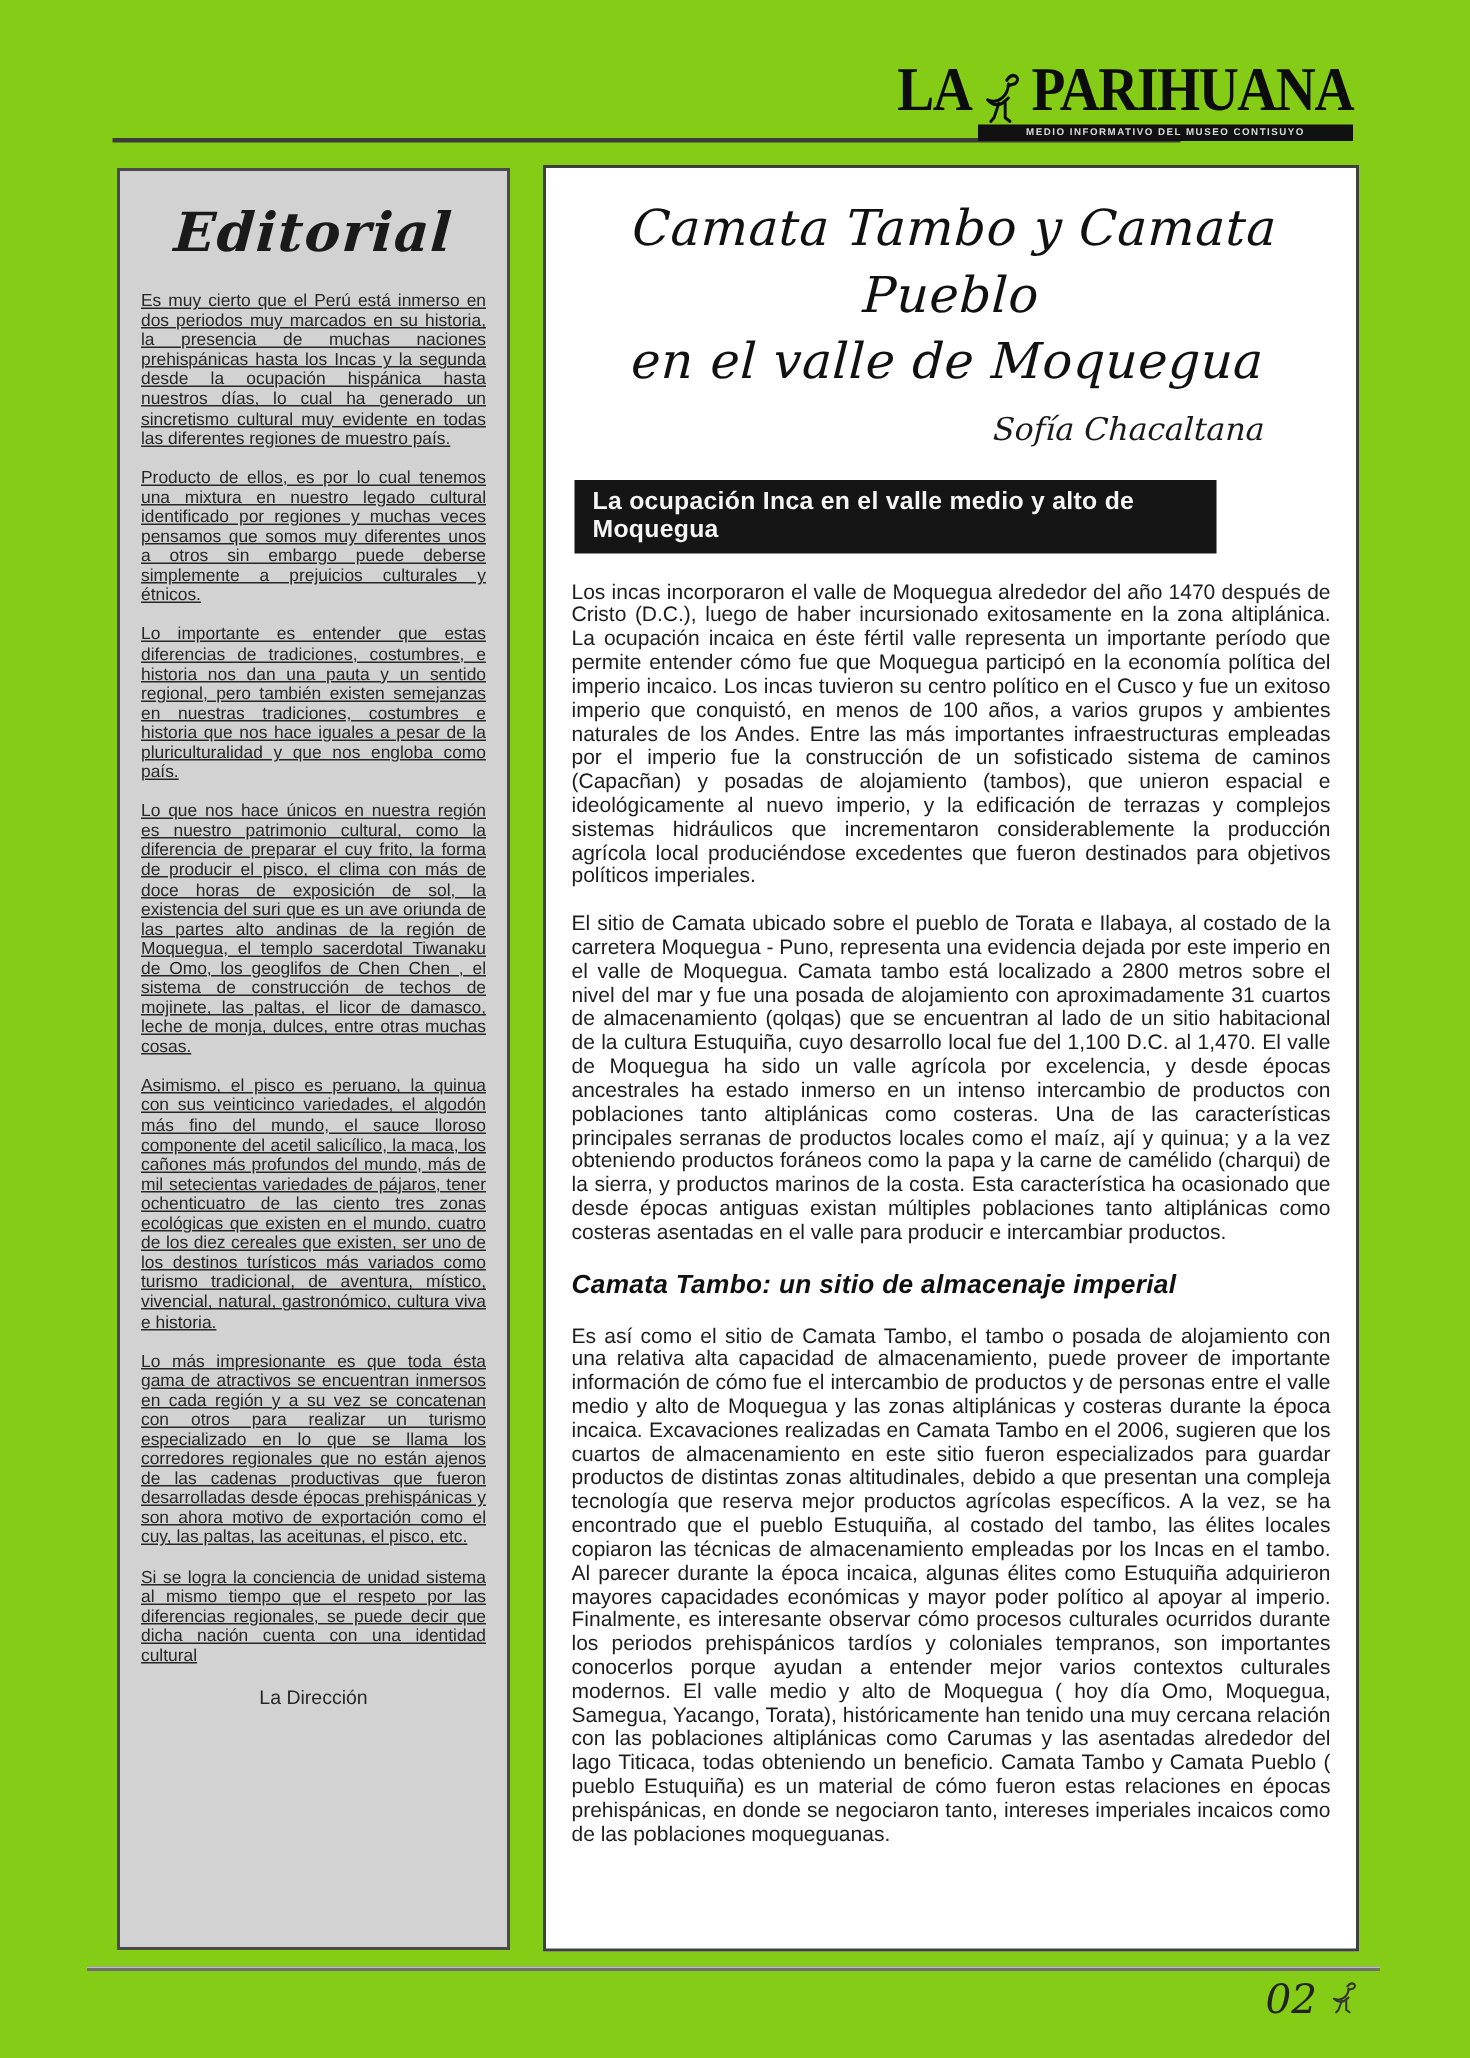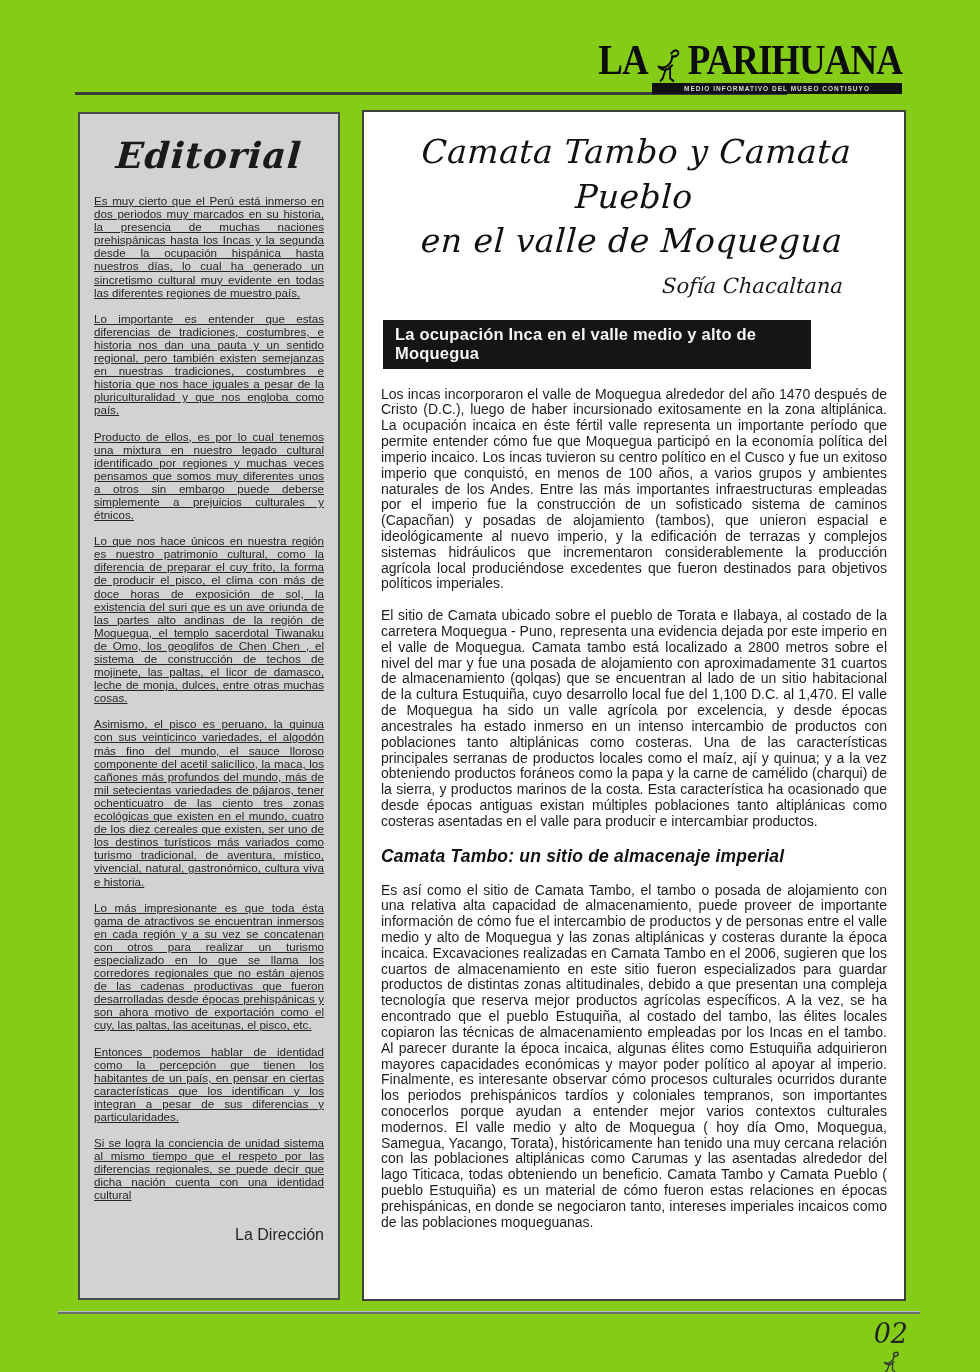--- a/index.html
+++ b/index.html
@@ -44,21 +44,21 @@
     margin:8px 0 18px 0;text-align:center;
     font-family:"DejaVu Serif",serif;font-style:italic;font-weight:bold;
     font-size:36px;color:#1a1a1a;letter-spacing:1px;
     transform:skewX(-4deg);
   }
   .editorial p{
     margin:0 0 13px 0;text-align:justify;
     font-size:11.6px;line-height:1.13;color:#262626;text-decoration:underline;
   }
   .editorial .signature{
-    text-align:right;font-size:16px;margin-top:24px;color:#262626;
+    text-align:center;font-size:13px;margin-top:14px;color:#262626;
   }
   
   .article{
     position:absolute;left:362px;top:110px;width:544px;height:1191px;
     background:#fff;border:2px solid #3f3f3f;box-sizing:border-box;
     padding:14px 17px 10px 17px;
   }
   .article .title{
     text-align:center;
     font-family:"DejaVu Serif",serif;font-style:italic;
@@ -88,21 +88,21 @@
   }
   
   .footer-rule{
     position:absolute;left:58px;top:1311px;width:862px;height:2px;background:#6f6f6f;
     border-top:1px solid #bdbdbd;
   }
   .pagenum{
     position:absolute;top:1318px;right:72px;
     display:flex;align-items:center;gap:6px;
     font-family:"DejaVu Serif",serif;font-style:italic;
-    font-size:27px;color:#222;flex-direction:column;
+    font-size:27px;color:#222;
   }
   .footer-bird{width:24px;height:24px;margin-top:-6px;}
 </style>
 </head>
 <body>
 
 <div class="page">
 
   <div class="header-rule"></div>
   <div class="masthead">
@@ -116,26 +116,25 @@
         </g>
       </svg>
       <span>PARIHUANA</span>
     </div>
     <div class="tagline-bar">MEDIO INFORMATIVO DEL MUSEO CONTISUYO</div>
   </div>
 
   <div class="editorial">
     <h1>Editorial</h1>
     <p>Es muy cierto que el Perú está inmerso en dos periodos muy marcados en su  historia, la presencia de muchas naciones prehispánicas hasta los Incas y la segunda desde la ocupación hispánica hasta nuestros días, lo cual ha generado un sincretismo cultural muy evidente en todas las diferentes  regiones de muestro país.</p>
+    <p>Producto de ellos, es por lo cual tenemos una mixtura en nuestro legado cultural identificado por regiones y muchas veces pensamos que somos muy diferentes unos a otros sin embargo puede deberse simplemente a   prejuicios culturales y étnicos.</p>
     <p>Lo importante es entender que estas diferencias de tradiciones, costumbres, e historia nos dan una pauta y un sentido regional, pero también existen semejanzas en nuestras tradiciones, costumbres e historia que nos hace iguales a pesar de la pluriculturalidad y que nos engloba como país.</p>
-    <p>Producto de ellos, es por lo cual tenemos una mixtura en nuestro legado cultural identificado por regiones y muchas veces pensamos que somos muy diferentes unos a otros sin embargo puede deberse simplemente a   prejuicios culturales y étnicos.</p>
     <p>Lo que nos hace únicos en nuestra región es nuestro patrimonio cultural, como la diferencia de preparar el cuy frito, la forma de producir el pisco, el clima con más de doce horas de exposición de sol, la existencia del suri que es un ave oriunda de las partes alto andinas de la región de Moquegua, el templo sacerdotal Tiwanaku de Omo,  los geoglifos de Chen Chen , el sistema de construcción de techos de mojinete, las paltas, el licor de damasco, leche de monja, dulces, entre otras muchas cosas.</p>
     <p>Asimismo,  el pisco es peruano, la quinua con sus veinticinco variedades, el algodón más fino del mundo, el sauce lloroso componente del acetil salicílico, la maca, los cañones más profundos del mundo, más de mil setecientas variedades de pájaros, tener ochenticuatro de las ciento tres zonas ecológicas que existen en el mundo, cuatro de los diez cereales que existen, ser uno de los destinos turísticos más variados como turismo tradicional, de aventura, místico, vivencial, natural, gastronómico, cultura viva e historia.</p>
     <p>Lo más impresionante es que toda ésta gama de   atractivos se encuentran inmersos en cada región y a su vez se concatenan con otros para realizar un turismo especializado en lo que se llama los corredores regionales que no están ajenos de las cadenas productivas que fueron desarrolladas desde épocas prehispánicas y son ahora motivo de exportación como el cuy, las paltas, las aceitunas, el pisco, etc.</p>
-    <p>Entonces   podemos hablar de identidad como la percepción que tienen los habitantes de un país, en pensar en ciertas características que los identifican y los integran a pesar de sus diferencias y particularidades.</p>
     <p>Si se logra la conciencia de unidad sistema al mismo tiempo que el respeto por las diferencias regionales, se puede decir que dicha nación cuenta con una identidad cultural</p>
     <div class="signature">La Dirección</div>
   </div>
 
   <div class="article">
     <div class="title">
       <div>Camata Tambo y Camata Pueblo</div>
       <div>en el valle de Moquegua</div>
     </div>
     <div class="author">Sofía Chacaltana</div>

